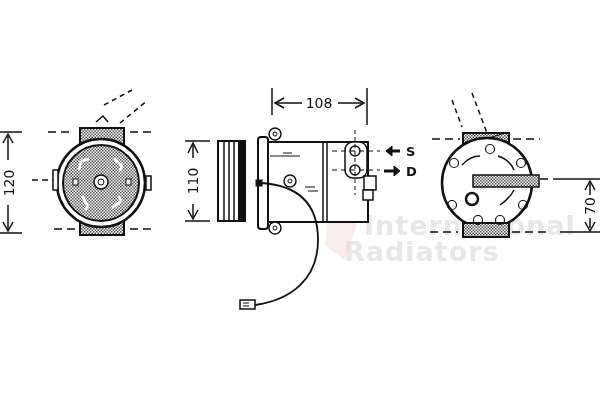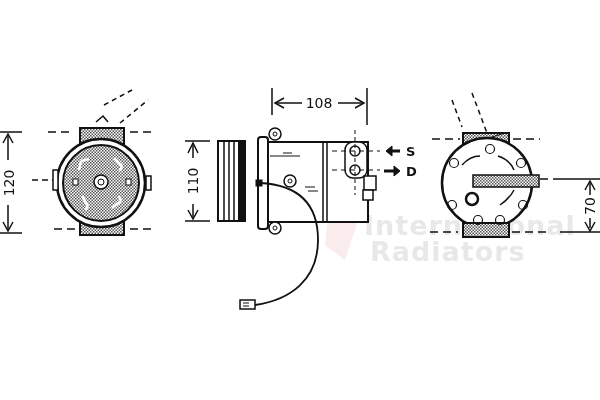--- a/index.html
+++ b/index.html
@@ -6,21 +6,21 @@
   body { width:600px; height:400px; position:relative; overflow:hidden; font-family:"Liberation Sans", sans-serif; }
   svg { position:absolute; left:0; top:0; }
   .wm { position:absolute; font-family:"DejaVu Sans", sans-serif; font-weight:bold; color:#e8e8e8; font-size:27px; letter-spacing:1px; }
   .dimtxt { font-family:"DejaVu Sans", sans-serif; font-size:14px; fill:#111; }
   .lbl { font-family:"DejaVu Sans", sans-serif; font-size:13px; font-weight:bold; fill:#111; }
 </style>
 </head>
 <body>
 
 <div class="wm" style="left:364px;top:210px;">International</div>
-<div class="wm" style="left:370px;top:236px;">Radiators</div>
+<div class="wm" style="left:344px;top:236px;">Radiators</div>
 
 <svg width="600" height="400" viewBox="0 0 600 400">
   <defs>
     <pattern id="dots" width="3" height="3" patternUnits="userSpaceOnUse">
       <rect width="3" height="3" fill="#fff"></rect>
       <rect width="1.5" height="1.5" fill="#555"></rect>
       <rect x="1.5" y="1.5" width="1.5" height="1.5" fill="#555"></rect>
     </pattern>
   </defs>
 

